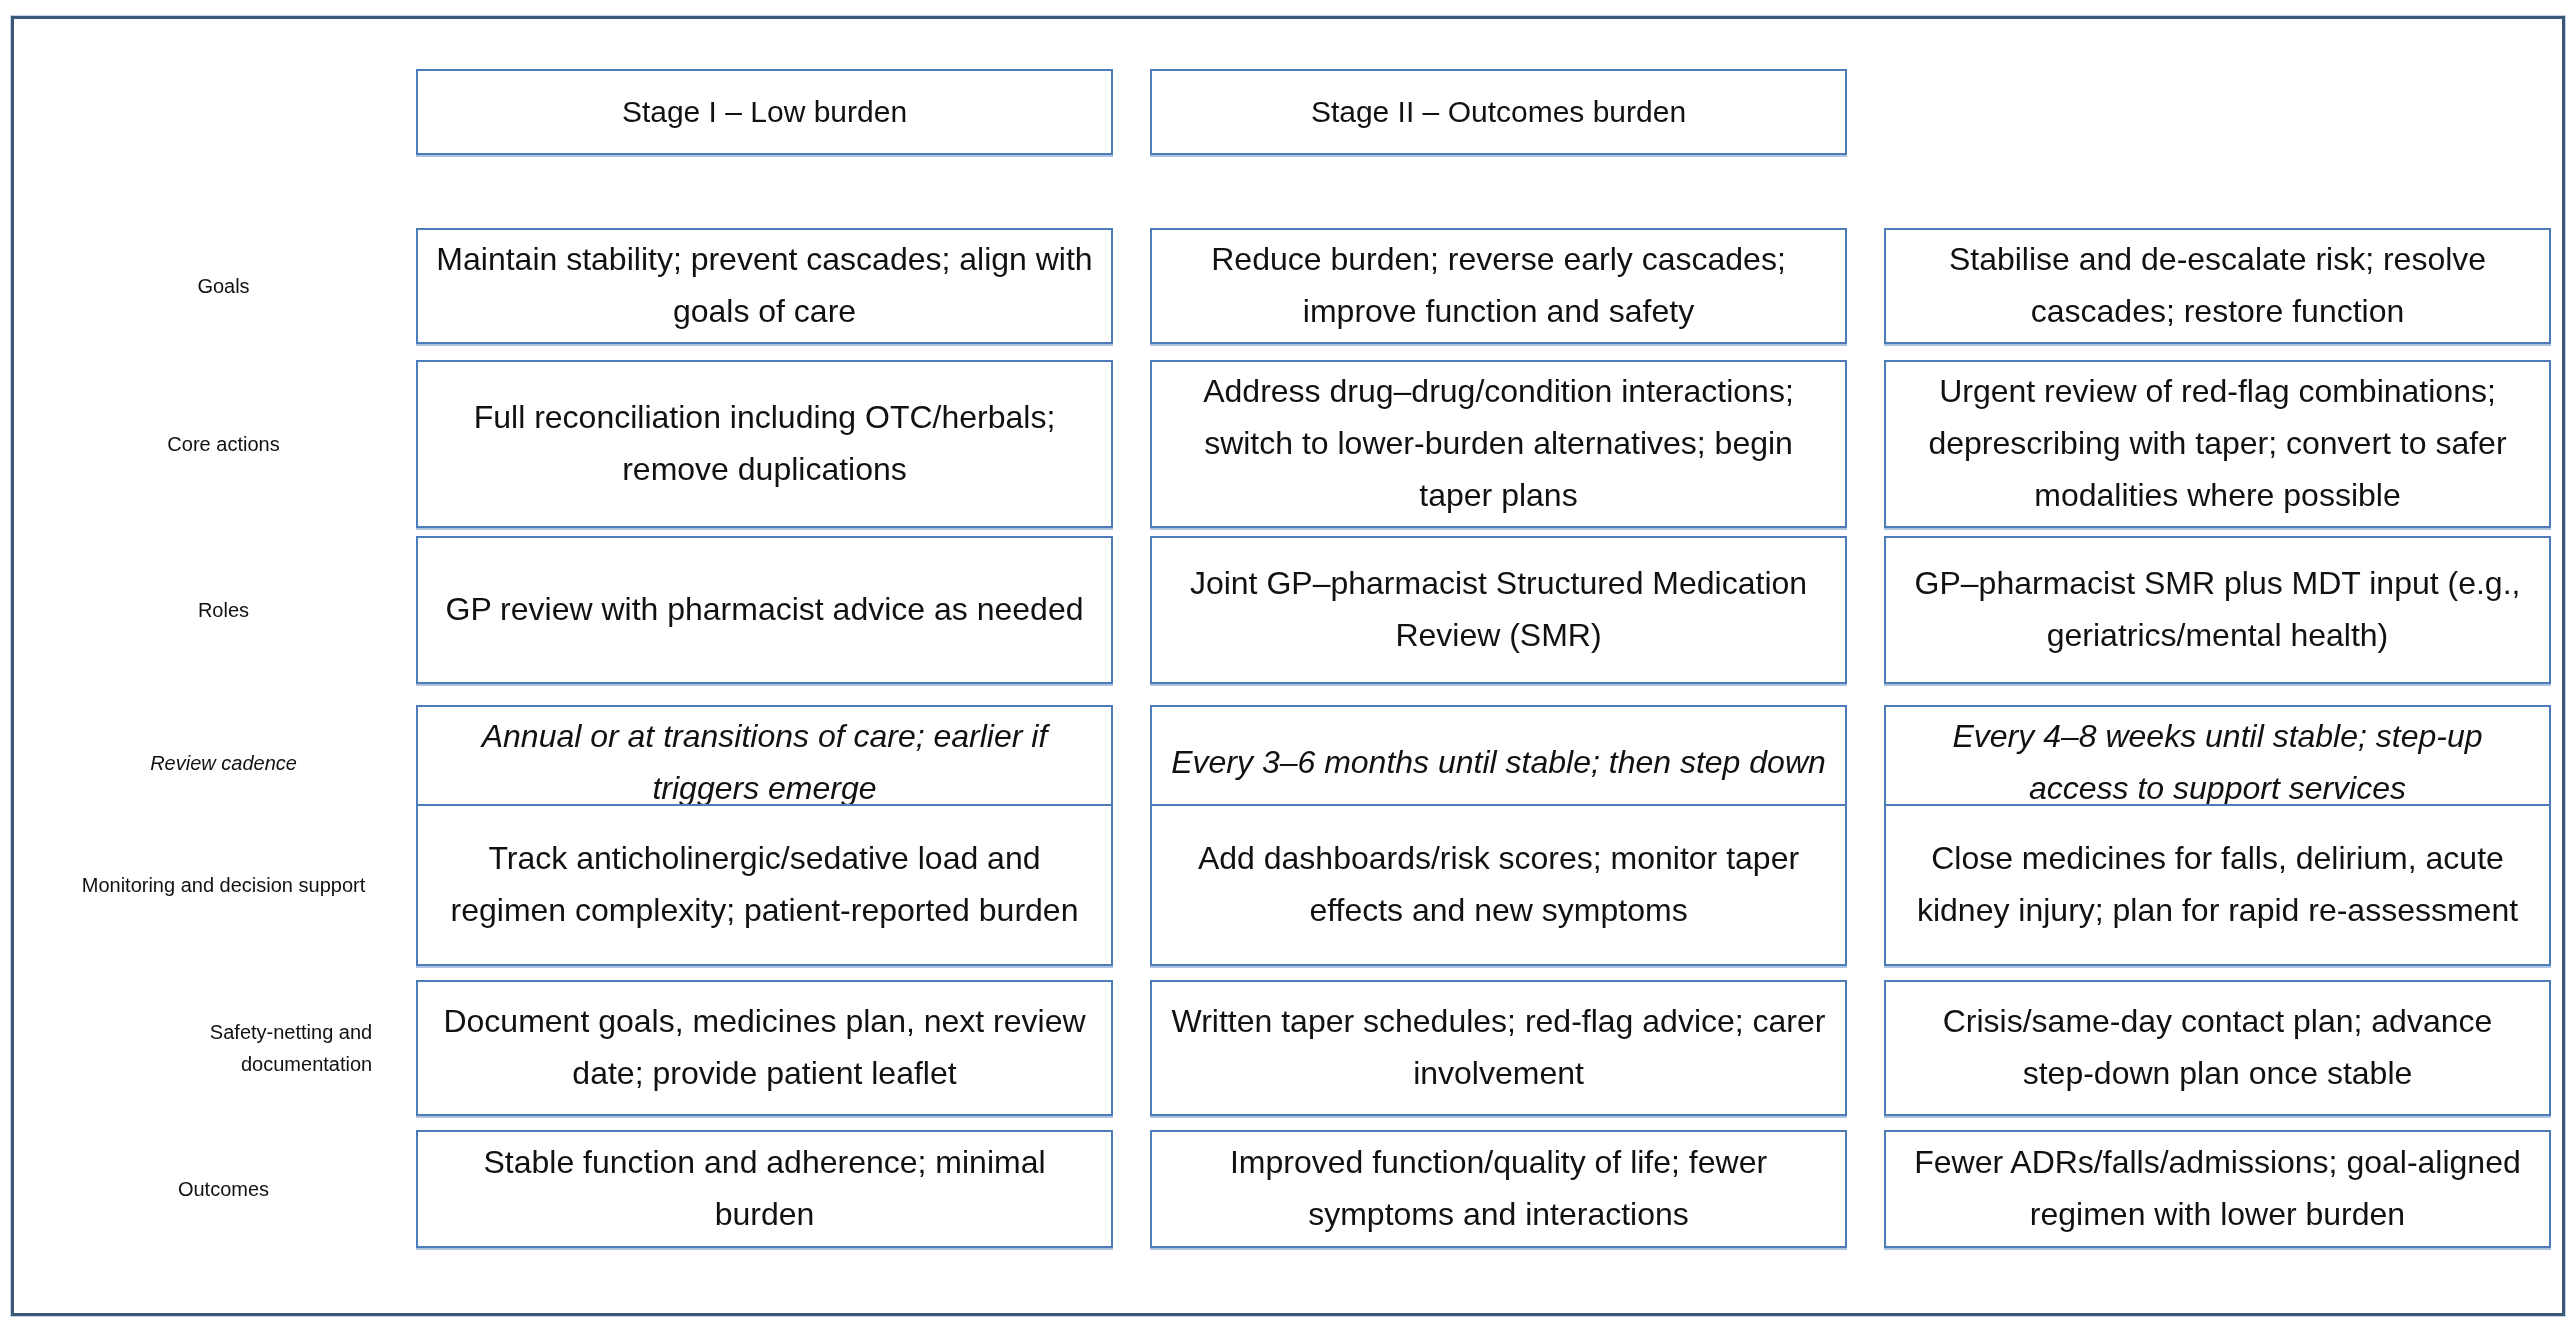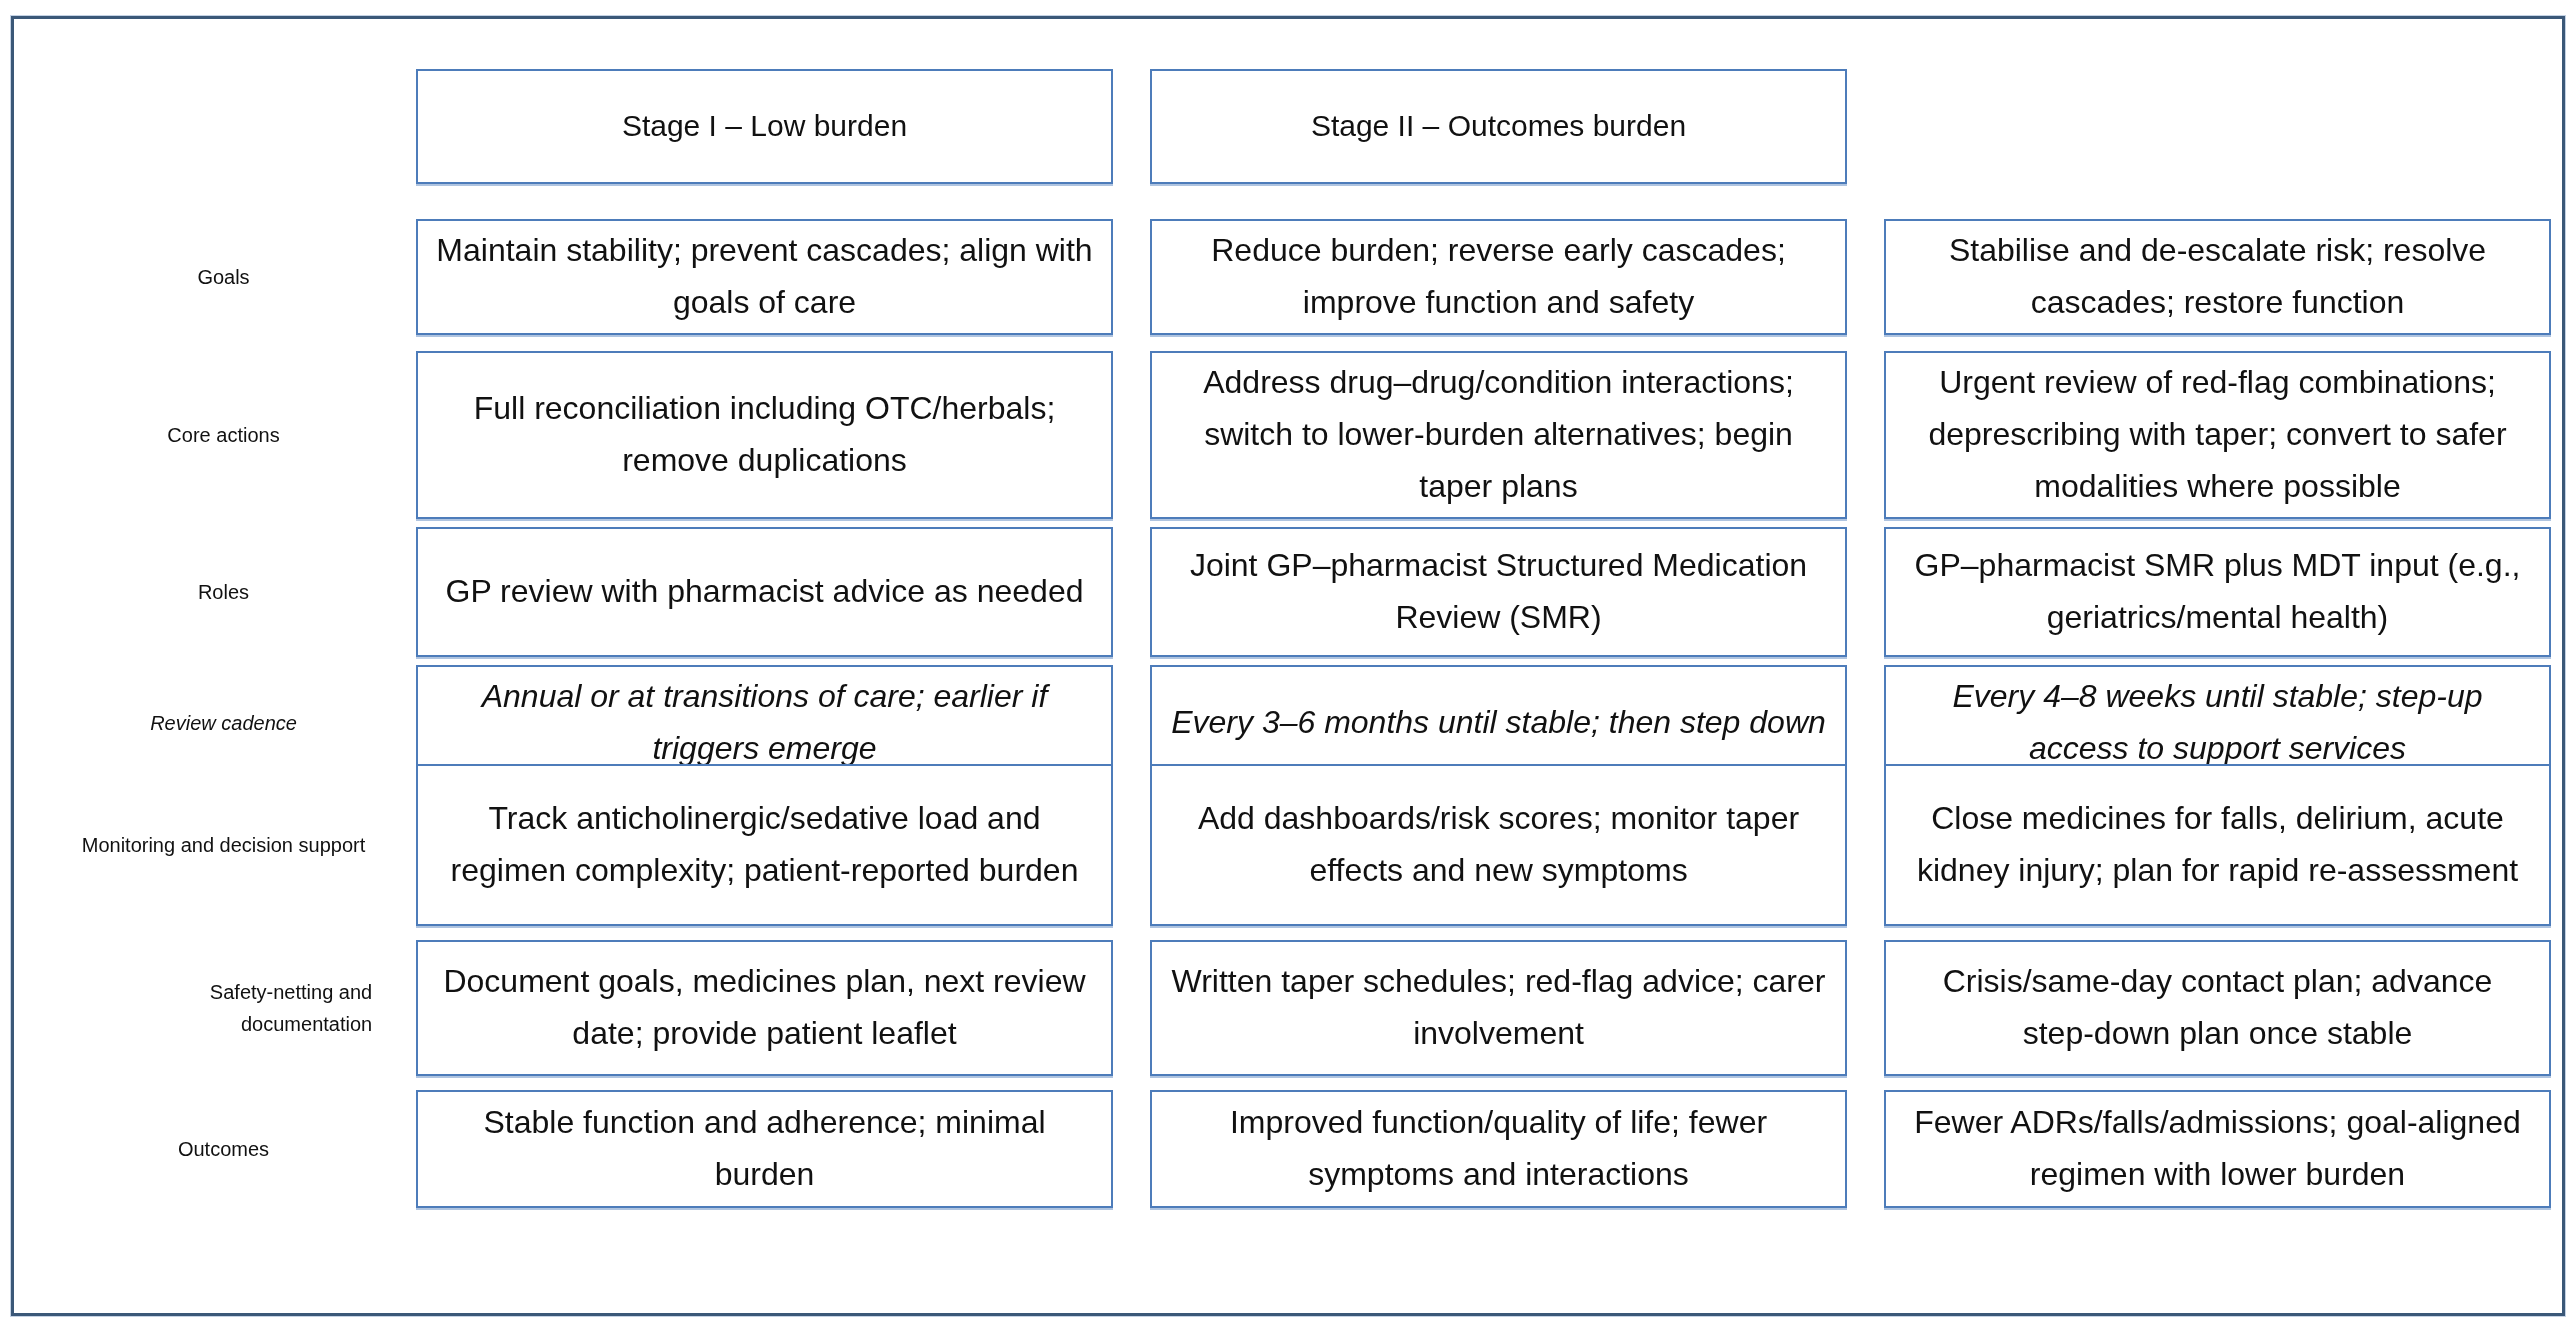--- a/index.html
+++ b/index.html
@@ -31,24 +31,24 @@
     left: 68px;
     top: 69px;
     width: 2484px;
   }
   .row {
     display: grid;
     grid-template-columns: 311px 697px 697px 667px;
     column-gap: 37px;
     align-items: stretch;
   }
-  .row-header        { height: 115px; margin-bottom: 35px; }
+  .row-header        { height: 86px; margin-bottom: 73px; }
   .r-goals           { height: 116px; margin-bottom: 16.2px; }
   .r-core            { height: 161px; margin-bottom: 15px; }
-  .r-roles           { height: 130px; margin-bottom: 8px; }
+  .r-roles           { height: 148px; margin-bottom: 21px; }
   .r-cadence         { height: 84px; margin-bottom: 15px; font-style: italic; }
   .r-monitoring      { height: 162px; margin-bottom: 13.5px; }
   .r-safety          { height: 136px; margin-bottom: 14.2px; }
   .r-outcomes        { height: 118px; margin-bottom: 16px; }
 
   .label {
     display: flex;
     align-items: center;
     justify-content: center;
     text-align: right;

